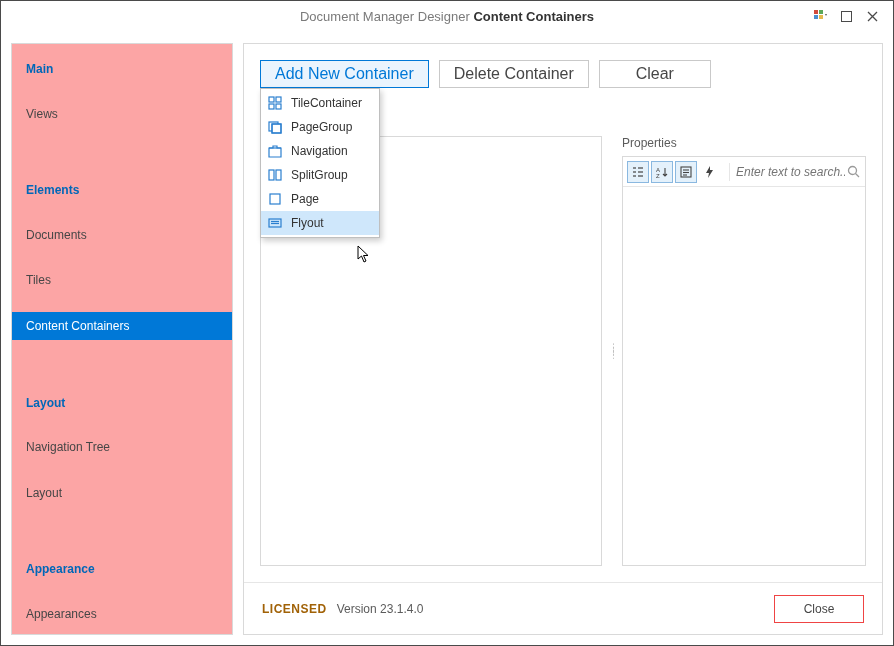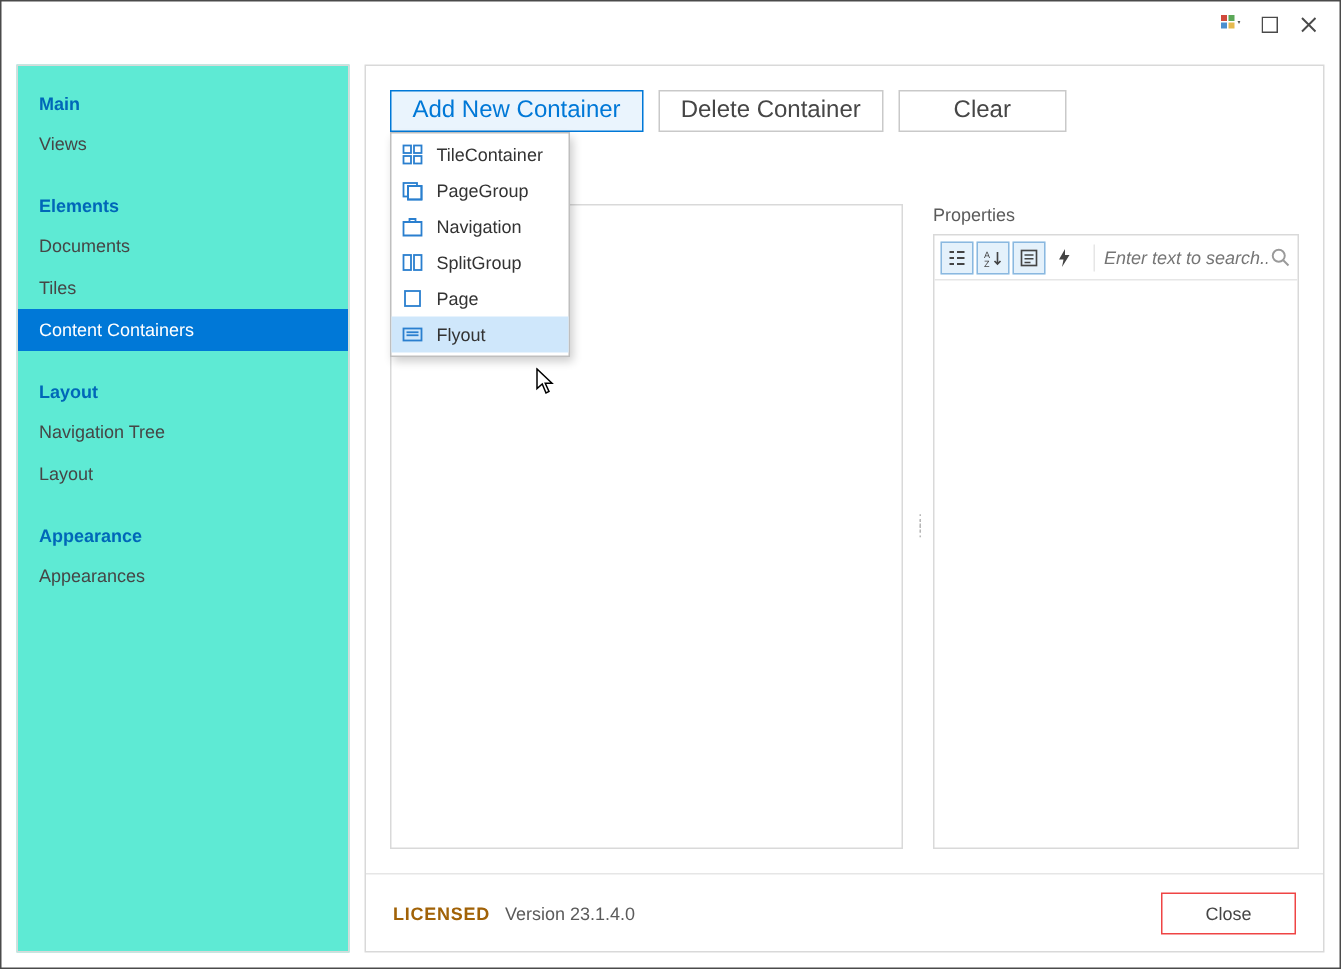--- a/index.html
+++ b/index.html
@@ -53,21 +53,22 @@
       padding: 10px;
       gap: 10px;
       overflow: hidden;
     }
     .sidebar {
       width: 222px;
       border: 1px solid #d9d9d9;
       display: flex;
       flex-direction: column;
       padding: 10px 0 6px 0;
-      background: #5eead4;
+      background: #fca5a5;
+      justify-content: space-between;
     }
     .side-group-header {
       color: #0067b8;
       font-weight: 600;
       font-size: 12px;
       padding: 8px 14px 6px 14px;
     }
     .side-item {
       padding: 7px 14px;
       cursor: default;
@@ -234,20 +235,24 @@
       display:flex;align-items:center;justify-content:center;
     }
     svg { display:block; }
   </style>
 </head>
 <body>
 
 <div class="window">
 
   <div class="titlebar">
+    <div class="titlebar-title">
+      <span>Document Manager Designer</span>
+      <span class="bold">Content Containers</span>
+    </div>
     <div class="titlebar-controls">
       <div class="win-icon">
         <svg width="14" height="14" viewBox="0 0 14 14">
           <rect x="1" y="1" width="4" height="4" fill="#d04a3c"></rect>
             <rect x="6" y="1" width="4" height="4" fill="#5ba858"></rect>
           <rect x="1" y="6" width="4" height="4" fill="#4a8fd0"></rect>
             <rect x="6" y="6" width="4" height="4" fill="#e5b94e"></rect>
           <path d="M12 5 l2 0 l-1 2 z" fill="#555"></path>
         </svg>
       </div>

